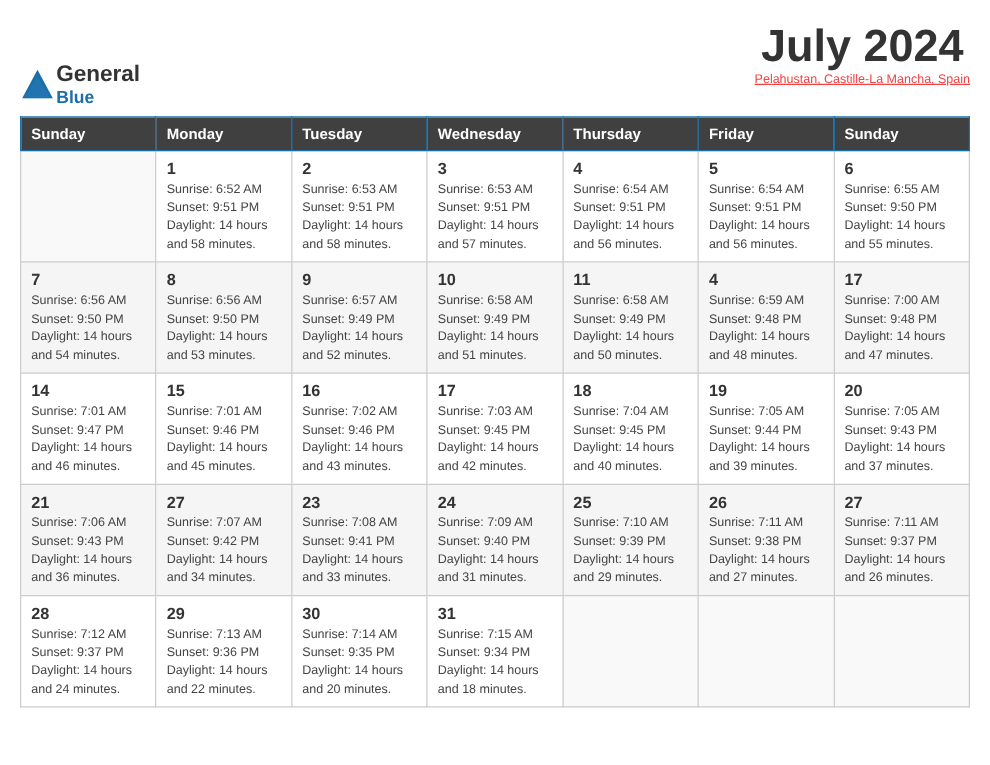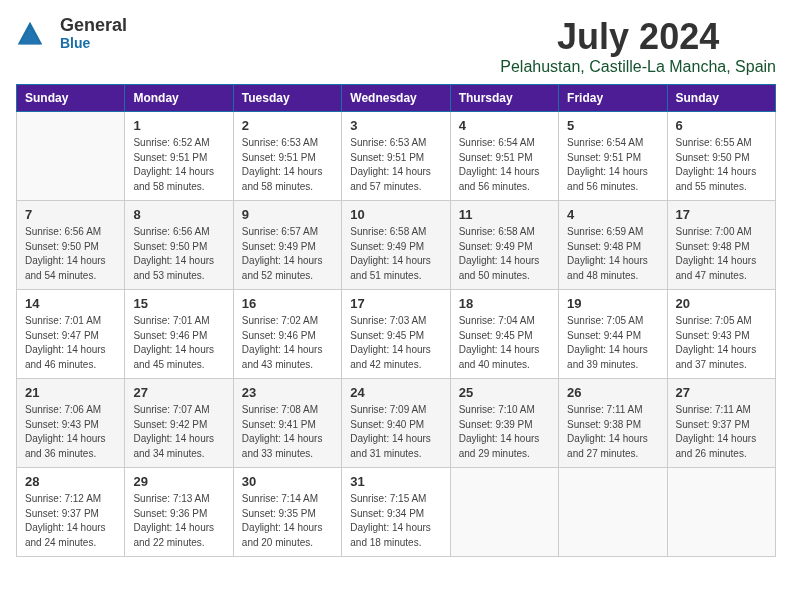--- a/index.html
+++ b/index.html
@@ -12,21 +12,22 @@
     }
     .header {
       display: flex;
       justify-content: space-between;
       align-items: flex-start;
       margin-bottom: 8px;
     }
     .logo {
       display: flex;
       align-items: center;
-      gap: 16px;
+      gap: 1px;
+      margin-top: 34px;
     }
     .logo-text {
       display: flex;
       flex-direction: column;
       line-height: 1.1;
     }
     .logo-general {
       font-size: 18px;
       font-weight: bold;
       color: #333;
@@ -42,30 +43,31 @@
     }
     .title-block {
       text-align: center;
     }
     .title-month {
       font-size: 36px;
       font-weight: bold;
       color: #333;
     }
     .title-location {
-      font-size: 16px;
-      color: #14532d;
+      font-size: 10px;
+      color: #ef4444;
+      text-decoration: underline;
     }
     table {
       width: 100%;
       border-collapse: collapse;
       font-size: 11px;
     }
     thead tr th {
-      background-color: #4c1d95;
+      background-color: #404040;
       color: #fff;
       font-size: 12px;
       font-weight: bold;
       text-align: left;
       padding: 6px 8px;
       border: 1px solid #1a6fa8;
       margin-top: 27px;
     }
     tbody tr td {
       vertical-align: top;

